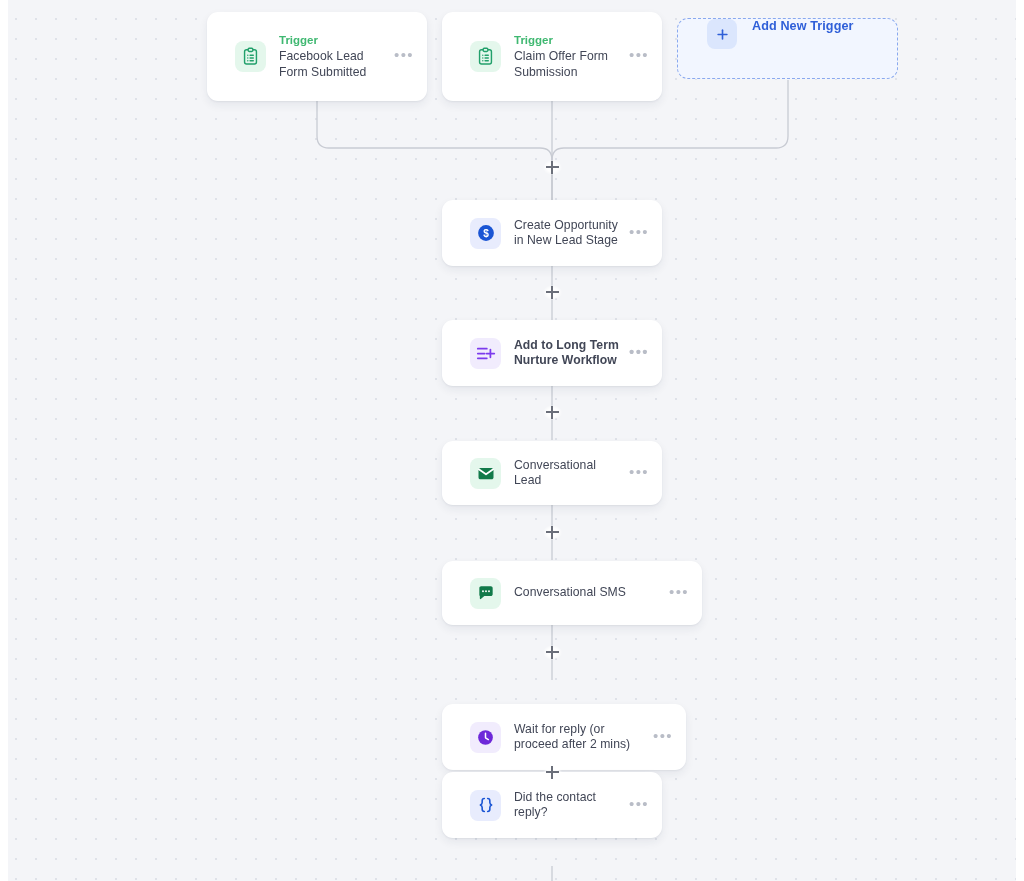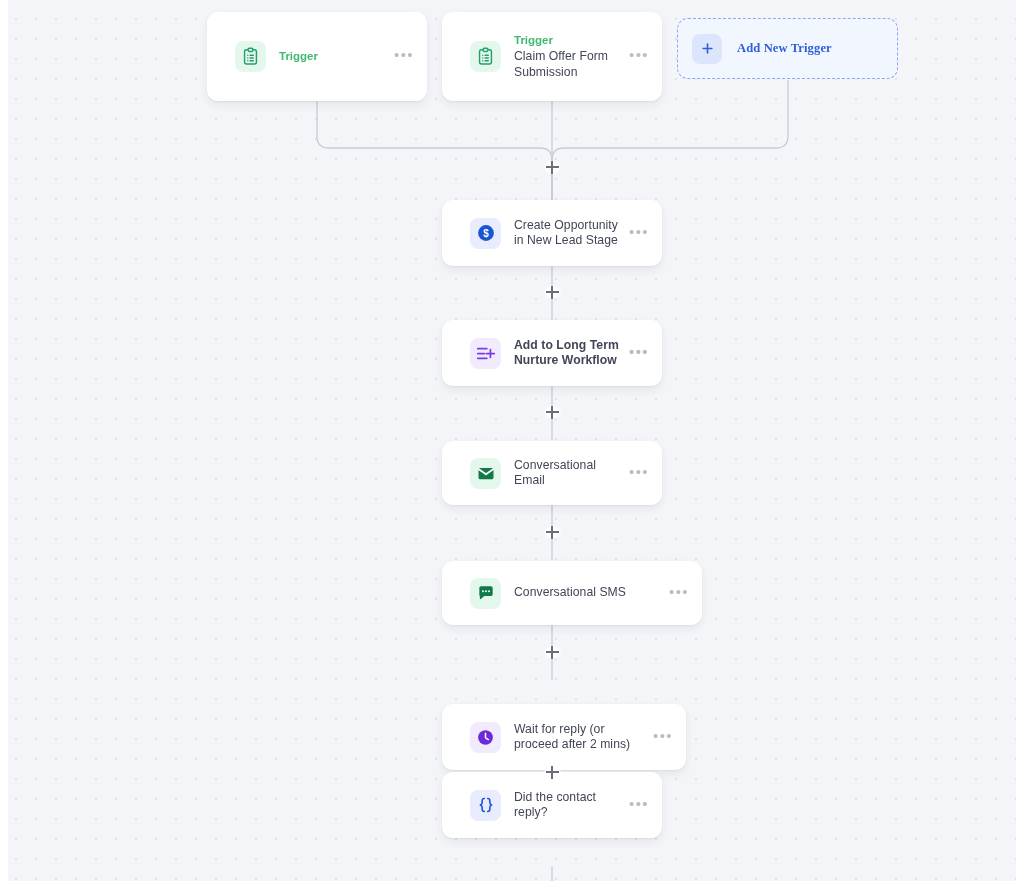--- a/index.html
+++ b/index.html
@@ -106,24 +106,22 @@
   .add-trigger {
     position: absolute;
     left: 677px;
     top: 18px;
     width: 221px;
     height: 61px;
     border: 1.5px dashed #8aa9ef;
     border-radius: 11px;
     background: #f2f6ff;
     display: flex;
-    align-items: center;
-    padding-left: 14px;
+    padding-left: 29px;
     z-index: 10;
-    font-family: Liberation Serif, serif;
   }
   .add-trigger .plus-box {
     width: 30px; height: 30px;
     border-radius: 8px;
     background: #dbe6fd;
     display: flex; align-items: center; justify-content: center;
     flex: 0 0 30px;
   }
   .add-trigger .plus-box svg { display:block; }
   .add-trigger .at-label {
@@ -191,20 +189,21 @@
         <line x1="8.6" y1="10.5" x2="8.6" y2="10.5"></line>
         <line x1="11.5" y1="10.5" x2="15.5" y2="10.5"></line>
         <line x1="8.6" y1="14" x2="8.6" y2="14"></line>
         <line x1="11.5" y1="14" x2="15.5" y2="14"></line>
         <line x1="8.6" y1="17.4" x2="8.6" y2="17.4"></line>
         <line x1="11.5" y1="17.4" x2="15.5" y2="17.4"></line>
       </svg>
     </div>
     <div class="node-text">
       <div class="kicker">Trigger</div>
+      <div class="title">Facebook Lead Form Submitted</div>
     </div>
     <div class="dots">•••</div>
   </div>
 
   <div class="node" style="left:442px; top:12px; width:220px; height:89px;">
     <div class="icon-box" style="background:#e4f7ec;">
       <svg width="19" height="19" viewBox="0 0 24 24" fill="none" stroke="#22a06b" stroke-width="1.8" stroke-linecap="round" stroke-linejoin="round">
         <rect x="4.5" y="3.5" width="15" height="18" rx="2.5"></rect>
         <rect x="9" y="1.6" width="6" height="4" rx="1.4" fill="#e4f7ec"></rect>
         <line x1="8.6" y1="10.5" x2="8.6" y2="10.5"></line>
@@ -262,21 +261,21 @@
   </div>
 
   <div class="node" style="left:442px; top:441px; width:220px; height:64px;">
     <div class="icon-box" style="background:#e4f7ec;">
       <svg width="20" height="20" viewBox="0 0 24 24">
         <path d="M3 8.2c0-1.3 1-2.2 2.2-2.2h13.6C20 6 21 6.9 21 8.2v9.1c0 1.2-1 2.2-2.2 2.2H5.2A2.2 2.2 0 0 1 3 17.3z" fill="#127a4a"></path>
         <path d="M3.4 7.6 12 13.6l8.6-6" fill="none" stroke="#ffffff" stroke-width="2.1" stroke-linecap="round" stroke-linejoin="round"></path>
       </svg>
     </div>
     <div class="node-text">
-      <div class="title">Conversational Email</div>
+      <div class="title">Conversational Lead</div>
     </div>
     <div class="dots">•••</div>
   </div>
 
   <div class="node" style="left:442px; top:561px; width:260px; height:64px;">
     <div class="icon-box" style="background:#e4f7ec;">
       <svg width="20" height="20" viewBox="0 0 24 24">
         <path d="M4 6.2c0-1.2 1-2.2 2.2-2.2h11.6c1.2 0 2.2 1 2.2 2.2v7.3c0 1.2-1 2.2-2.2 2.2H10l-4.2 3.6c-.5.4-1.2 0-1.2-.6V15.7A2.2 2.2 0 0 1 4 13.5z" fill="#127a4a"></path>
         <circle cx="8.4" cy="9.9" r="1.15" fill="#ffffff"></circle>
         <circle cx="12" cy="9.9" r="1.15" fill="#ffffff"></circle>

